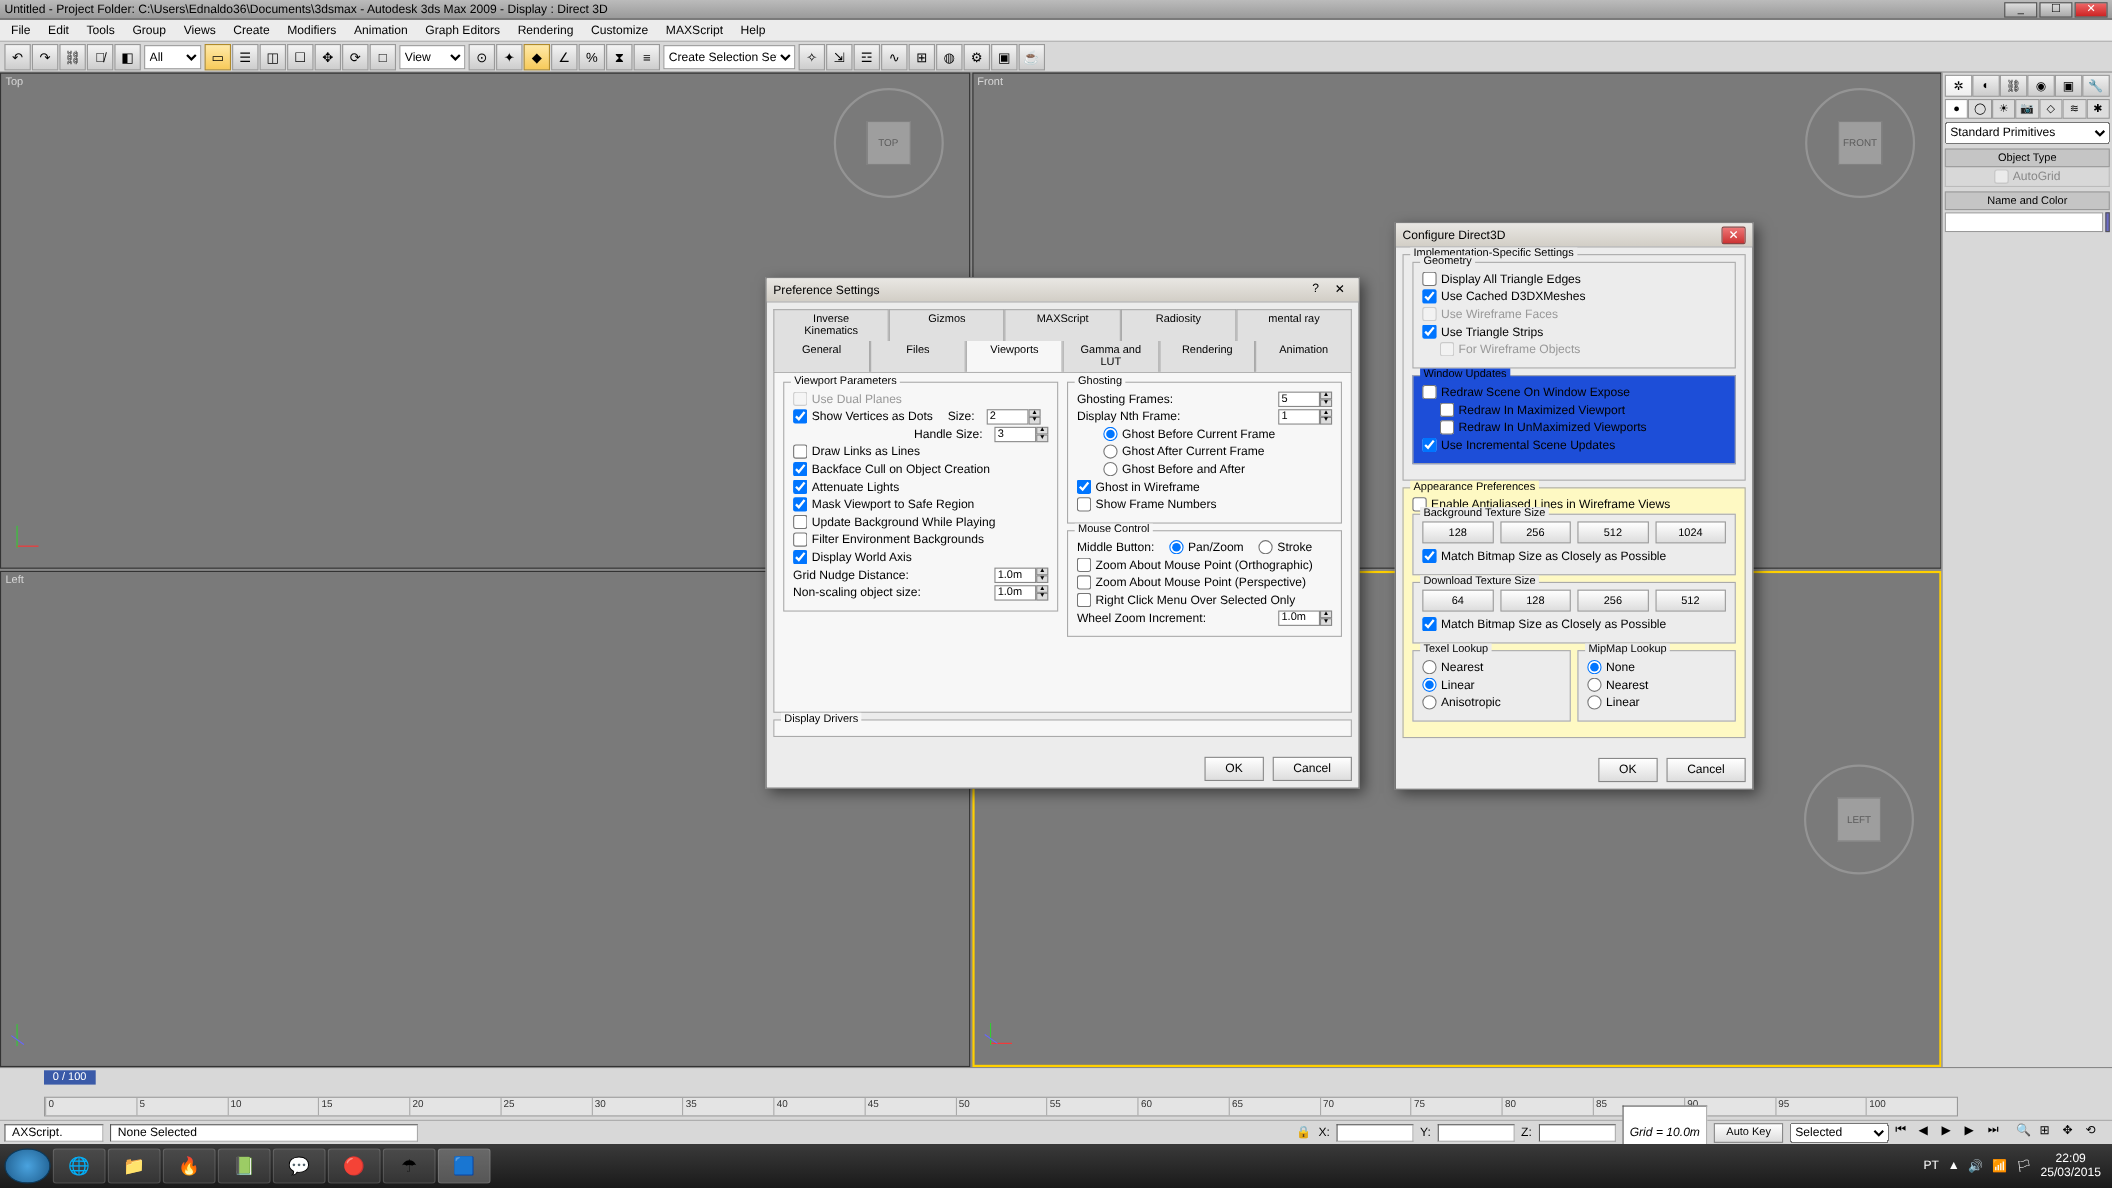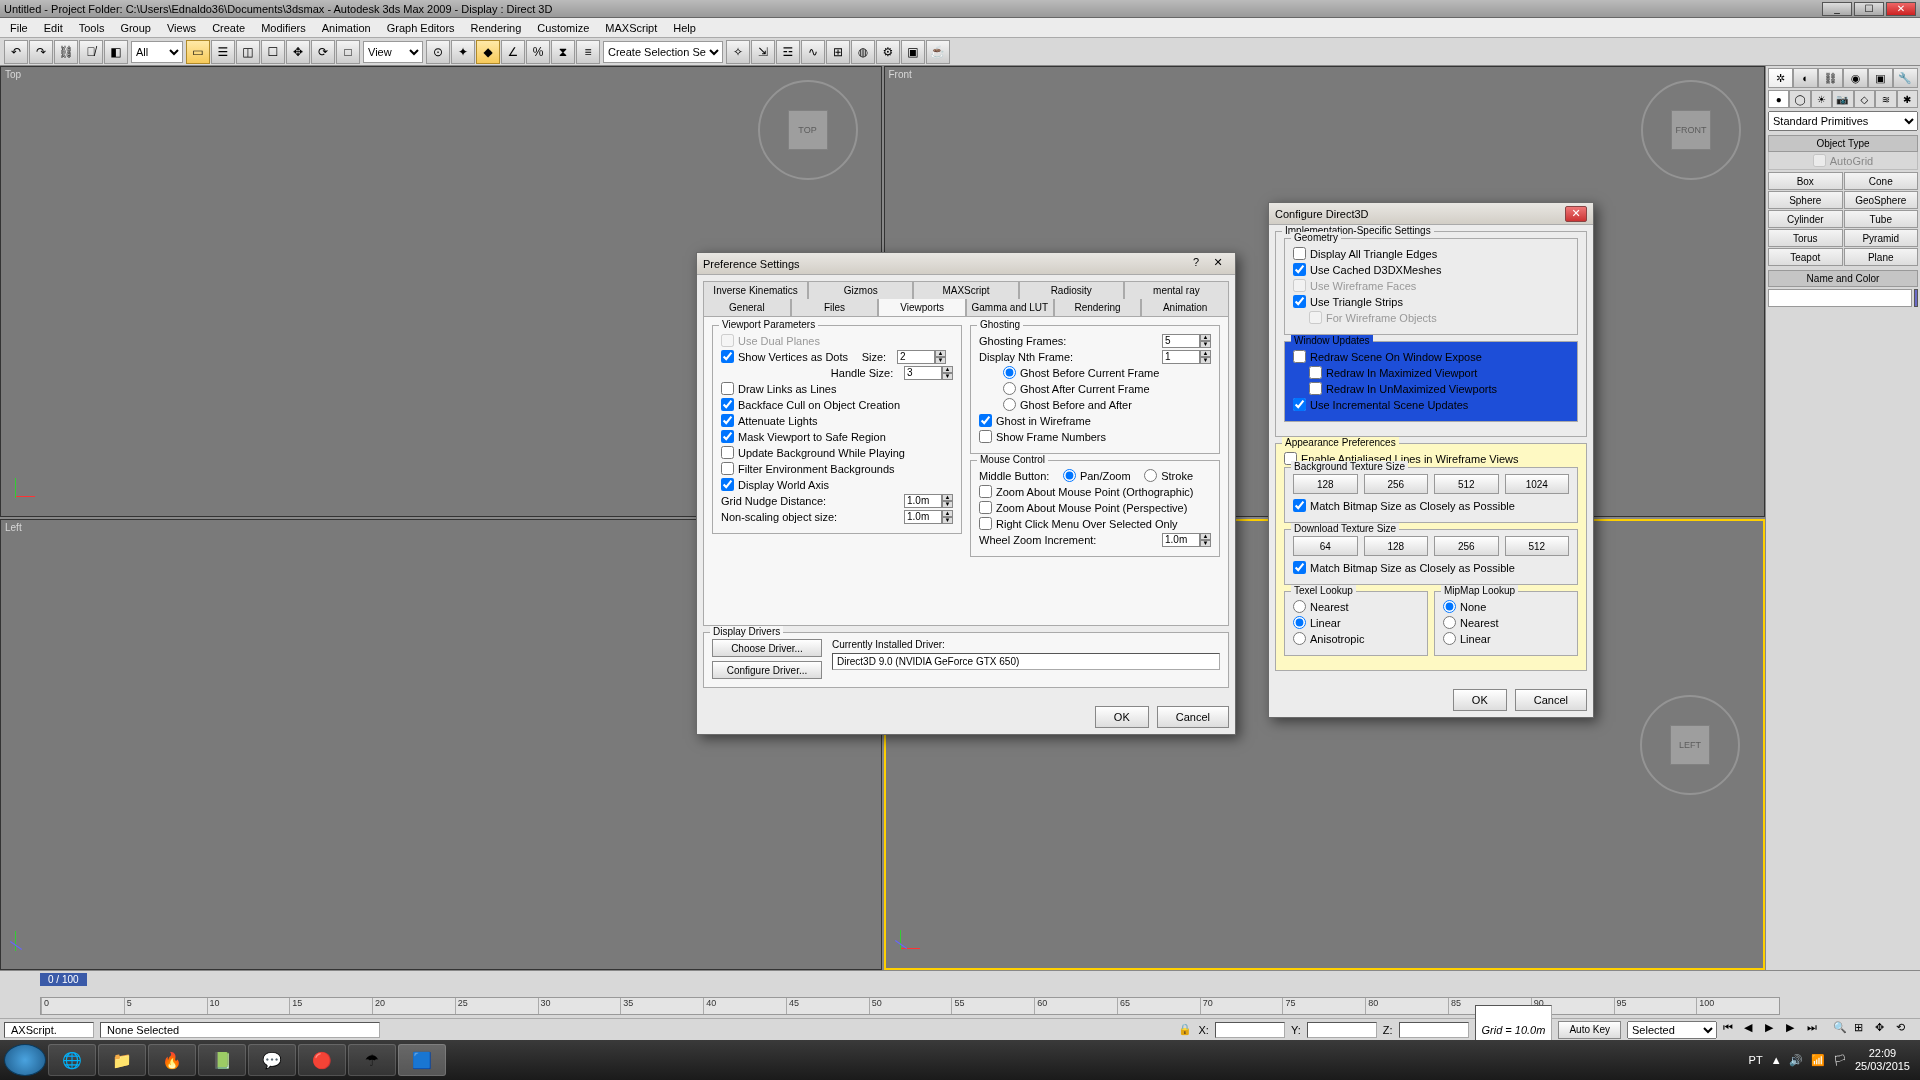--- a/index.html
+++ b/index.html
@@ -52,21 +52,21 @@
 
 
 .dialog { position: absolute; background: #ececec; border: 1px solid #6a6a6a; box-shadow: 4px 4px 12px rgba(0,0,0,.5); }
 .dlg-title { background: linear-gradient(#e9e7e3,#d2cec6); height: 22px; display:flex; align-items:center; padding:0 6px; font-size:11px; border-bottom:1px solid #aaa;}
 .dlg-title .spacer{flex:1;}
 .dlg-close { width:22px;height:16px;text-align:center;cursor:pointer;font-size:11px;}
 .dlg-close.red{background:linear-gradient(#e77,#c33);color:#fff;border:1px solid #844;border-radius:2px;}
 .dlg-body { padding: 6px; }
 
 .tab-row { display:flex; }
-.tab-row .tab { flex:1; padding:3px 4px; background:#e0e0e0; border:1px solid #aaa; text-align:center; font-size:10px; cursor:pointer; border-bottom:none;}
+.tab-row .tab { flex:1; padding:3px 15px; background:#e0e0e0; border:1px solid #aaa; text-align:center; font-size:10px; cursor:pointer; border-bottom:none;}
 .tab-row.r2 .tab{border-top:none;}
 .tab-row .tab.active { background:#f7f7f7; position:relative; z-index:2;}
 .tab-content{border:1px solid #aaa;padding:8px;background:#f7f7f7;display:flex;gap:8px;min-height:310px;}
 
 .fieldset { border:1px solid #aaa; padding:6px 8px 8px; margin-bottom:6px; position:relative;}
 .fieldset > .legend { position:absolute; top:-7px; left:6px; background:inherit; padding:0 3px; font-size:10px;}
 .chk-row{display:flex;align-items:center;gap:4px;margin:1px 0;font-size:10px;min-height:15px;}
 .chk-row input[type=checkbox],.chk-row input[type=radio]{margin:0;}
 .chk-row.disabled{color:#999;}
 .spinner{display:inline-flex;align-items:center;}
@@ -229,32 +229,20 @@
     <div class="stab">◇</div>
     <div class="stab">≋</div>
     <div class="stab">✱</div>
   </div>
   <select><option>Standard Primitives</option></select>
   <div class="rollout-header">Object Type</div>
   <div class="autogrid-row">
     <input type="checkbox" disabled="" style="">
     <span>AutoGrid</span>
   </div>
-  <div class="obj-grid">
-    <button>Box</button>
-    <button>Cone</button>
-    <button>Sphere</button>
-    <button>GeoSphere</button>
-    <button>Cylinder</button>
-    <button>Tube</button>
-    <button>Torus</button>
-    <button>Pyramid</button>
-    <button>Teapot</button>
-    <button>Plane</button>
-  </div>
   <div class="rollout-header">Name and Color</div>
   <div style="display:flex;gap:2px;margin-top:2px;">
     <input type="text" style="flex: 1 1 0%; height: 18px; border: 1px solid rgb(153, 153, 153);">
     <div class="color-swatch" style="width:22px;margin:0"></div>
   </div>
 </div>
 
 <div class="dialog" style="left:696px;top:252px;width:540px;">
   <div class="dlg-title">
     <span>Preference Settings</span>
@@ -417,30 +405,20 @@
                   <div>▲</div>
                   <div>▼</div>
                 </span>
               </span>
             </div>
         </div>
       </div>
     </div>
     <div class="fieldset" style="background:#f7f7f7;margin-top:6px;">
       <div class="legend">Display Drivers</div>
-      <div style="display:flex;gap:10px;align-items:flex-start;">
-        <div style="display:flex;flex-direction:column;gap:4px;">
-          <button class="btn btn-sm" style="width:110px">Choose Driver...</button>
-          <button class="btn btn-sm" style="width:110px">Configure Driver...</button>
-        </div>
-        <div style="flex:1">
-          <div style="font-size:10px;margin-bottom:3px;">Currently Installed Driver:</div>
-          <div class="driver-box">Direct3D 9.0 (NVIDIA GeForce GTX 650)</div>
-        </div>
-      </div>
     </div>
   </div>
   <div class="dlg-buttons">
     <button>OK</button>
     <button>Cancel</button>
   </div>
 </div>
 
 <div class="dialog" style="left:1268px;top:202px;width:326px;">
   <div class="dlg-title">

